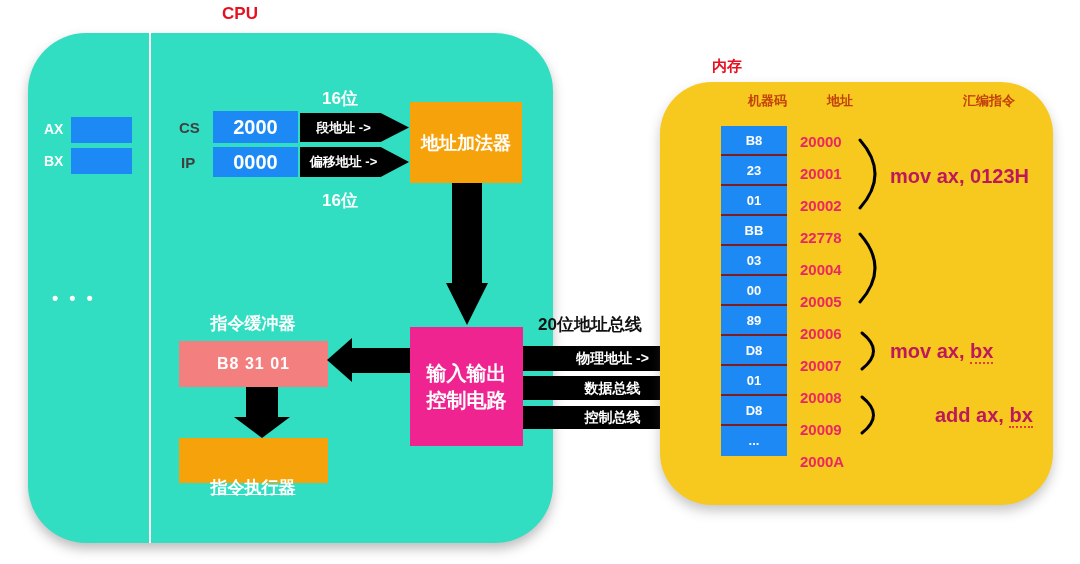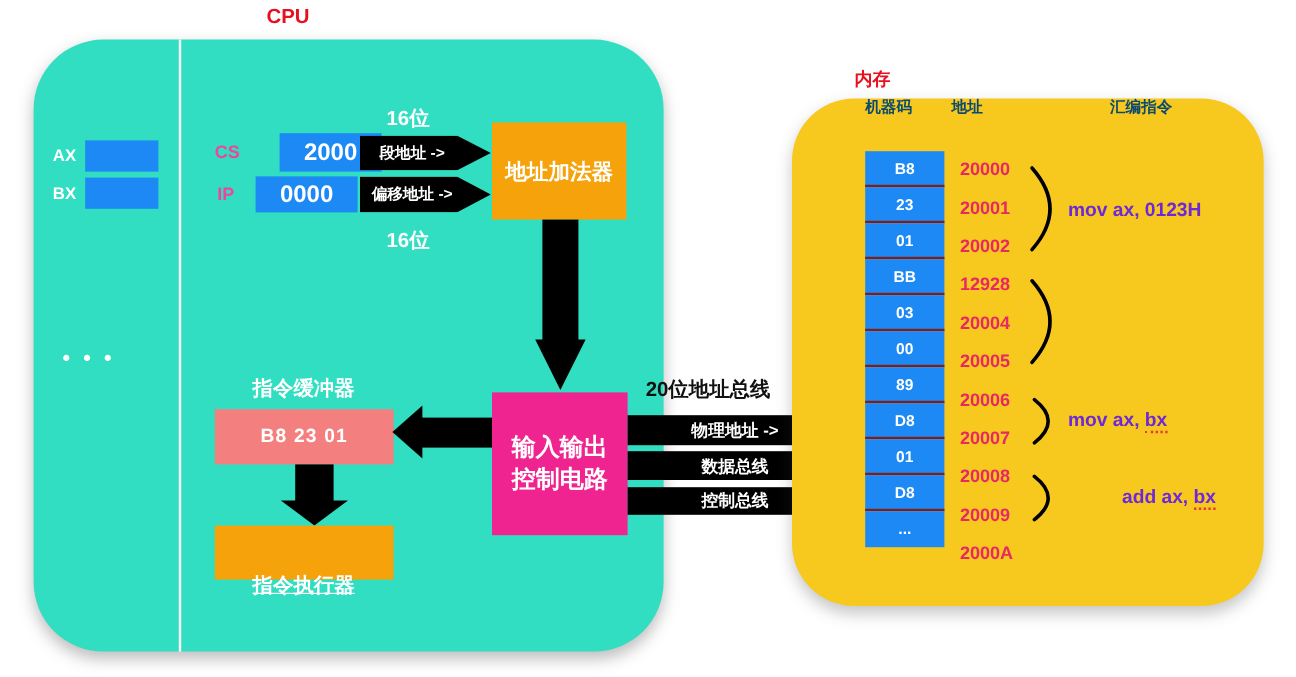--- a/index.html
+++ b/index.html
@@ -12,22 +12,22 @@
              border-radius:58px; box-shadow:0 6px 12px rgba(70,70,70,.35); }
   .cpu-divider { left:149px; top:33px; width:2px; height:510px; background:#ffffff; }
   .cpu-title { left:175px; top:4px; width:130px; text-align:center;
                color:#E8101E; font-weight:bold; font-size:17px; }
 
   
   .reg-label { color:#fff; font-weight:bold; font-size:14px; }
   .blue-box { background:#1C89F5; color:#fff; text-align:center; }
   .ax-box { left:71px; top:117px; width:61px; height:26px; }
   .bx-box { left:71px; top:148px; width:61px; height:26px; }
-  .seg-label { color:#ec4899; font-weight:bold; font-size:15px; }
-  .cs-box { left:213px; top:111px; width:85px; height:32px; font-size:20px; font-weight:600; line-height:32px;margin-left:20px; }
+  .seg-label { color:#404040; font-weight:bold; font-size:15px; }
+  .cs-box { left:213px; top:111px; width:85px; height:32px; font-size:20px; font-weight:600; line-height:32px; }
   .ip-box { left:213px; top:147px; width:85px; height:30px; font-size:20px; font-weight:600; line-height:30px; }
   .dots { left:52px; top:288px; width:80px; color:#fff; font-size:18px;
           font-weight:bold; letter-spacing:11px; }
 
   .seg-arrow { background:#000; color:#fff; font-weight:bold; font-size:13px;
                clip-path:polygon(0 0,74% 0,100% 50%,74% 100%,0 100%);
                display:flex; align-items:center; justify-content:center; padding-right:22px; }
   .cs-arrow { left:300px; top:113px; width:109px; height:29px; }
   .ip-arrow { left:300px; top:147px; width:109px; height:30px; }
   .bit-label { left:295px; width:90px; text-align:center; color:#fff; font-weight:bold; font-size:17px; }
@@ -68,36 +68,36 @@
   .bus-bar { left:523px; width:137px; background:#000; color:#fff; font-weight:bold;
              font-size:14px; text-align:center;padding-left:42px; }
   .bus-bar1 { top:346px; height:25px; line-height:25px; }
   .bus-bar2 { top:376px; height:24px; line-height:24px; }
   .bus-bar3 { top:406px; height:23px; line-height:23px; }
 
   
   .mem-title { left:712px; top:57px; color:#E8101E; font-weight:bold; font-size:15px; }
   .mem-box { left:660px; top:82px; width:393px; height:423px; background:#F7C81D;
              border-radius:52px; box-shadow:0 6px 12px rgba(70,70,70,.3); }
-  .mem-header { top:80px; color:#0c4a6e; font-weight:bold; font-size:13px; text-align:left; }
+  .mem-header { top:92px; color:#c2410c; font-weight:bold; font-size:13px; text-align:right; }
   .mh-code { left:721px; width:66px; }
   .mh-addr { left:793px; width:60px; }
   .mh-asm { left:925px; width:90px; }
 
   .mem-codes { left:721px; top:126px; width:66px; }
   .mem-cell { height:30px; line-height:30px; background:#1C89F5; color:#fff;
               font-weight:bold; font-size:13px; text-align:center;
               border-bottom:2px solid #7f1d1d; }
   .mem-cell:last-child { border-bottom:none; }
 
   .mem-addrs { left:800px; top:126px; width:70px; }
   .mem-addr { height:32px; line-height:32px; color:#E82765; font-weight:bold; font-size:15px; }
 
   .brace { stroke:#000; stroke-width:3; fill:none; stroke-linecap:round; }
-  .asm { left:890px; height:24px; line-height:24px; color:#6d28d9; font-weight:bold; font-size:16px; white-space:pre; }
+  .asm { left:890px; height:24px; line-height:24px; color:#be185d; font-weight:bold; font-size:20px; white-space:pre; }
   .asm-1 { top:164px; } .asm-2 { top:258px; } .asm-3 { top:339px; } .asm-4 { top:403px;margin-left:45px; }
   .misspell { border-bottom:2px dotted #E43B3B; }
 </style>
 </head>
 <body>
 
 <div class="stage">
 
   <div class="abs cpu-title">CPU</div>
   <div class="abs cpu-box"></div>
@@ -121,21 +121,21 @@
   <div class="abs adder-box">地址加法器</div>
   <div class="abs vbar"></div>
   <div class="abs vhead"></div>
 
   <div class="abs io-box">
     <span>输入输出</span>
     <span>控制电路</span>
   </div>
 
   <div class="abs buffer-title">指令缓冲器</div>
-  <div class="abs buffer-box">B8 23 01</div>
+  <div class="abs buffer-box">B8 31 01</div>
   <div class="abs larrow-bar"></div>
   <div class="abs larrow-head"></div>
   <div class="abs dbar2"></div>
   <div class="abs dhead2"></div>
   <div class="abs exec-box"></div>
   <div class="abs exec-title">指令执行器</div>
 
   <div class="abs bus-title">20位地址总线</div>
   <div class="abs bus-bar bus-bar1">物理地址  -&gt;</div>
   <div class="abs bus-bar bus-bar2">数据总线</div>
@@ -158,21 +158,21 @@
     <div class="mem-cell">D8</div>
     <div class="mem-cell">01</div>
     <div class="mem-cell">D8</div>
     <div class="mem-cell">...</div>
   </div>
 
   <div class="abs mem-addrs">
     <div class="mem-addr">20000</div>
     <div class="mem-addr">20001</div>
     <div class="mem-addr">20002</div>
-    <div class="mem-addr">12928</div>
+    <div class="mem-addr">22778</div>
     <div class="mem-addr">20004</div>
     <div class="mem-addr">20005</div>
     <div class="mem-addr">20006</div>
     <div class="mem-addr">20007</div>
     <div class="mem-addr">20008</div>
     <div class="mem-addr">20009</div>
     <div class="mem-addr">2000A</div>
   </div>
 
   <svg class="abs" style="left:856px; top:136px;" width="36" height="76">

